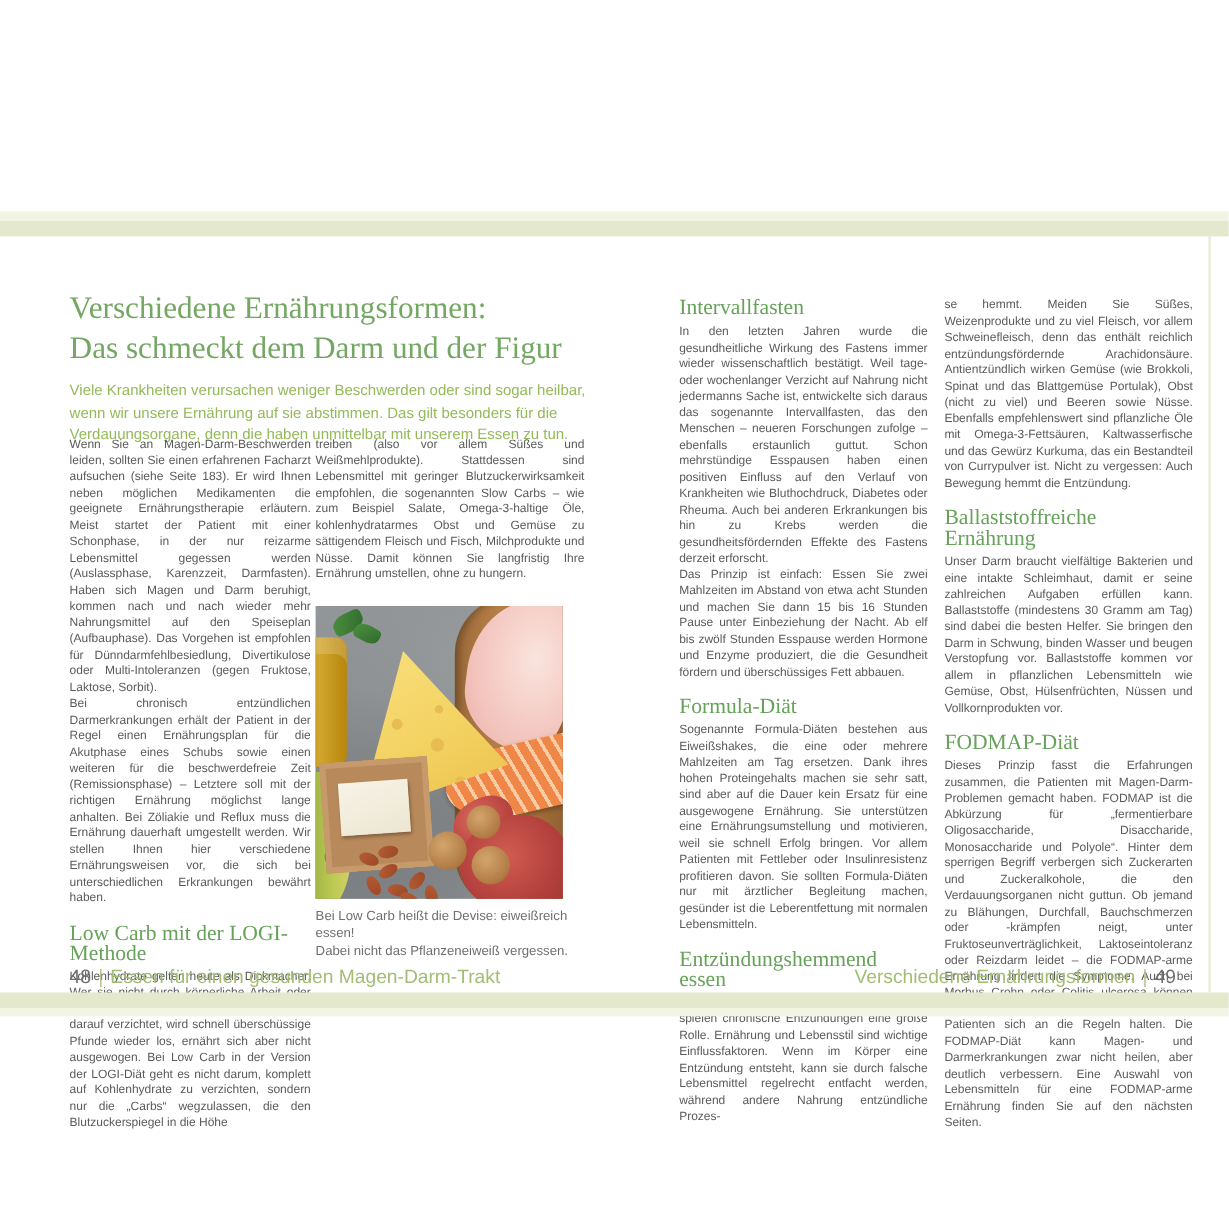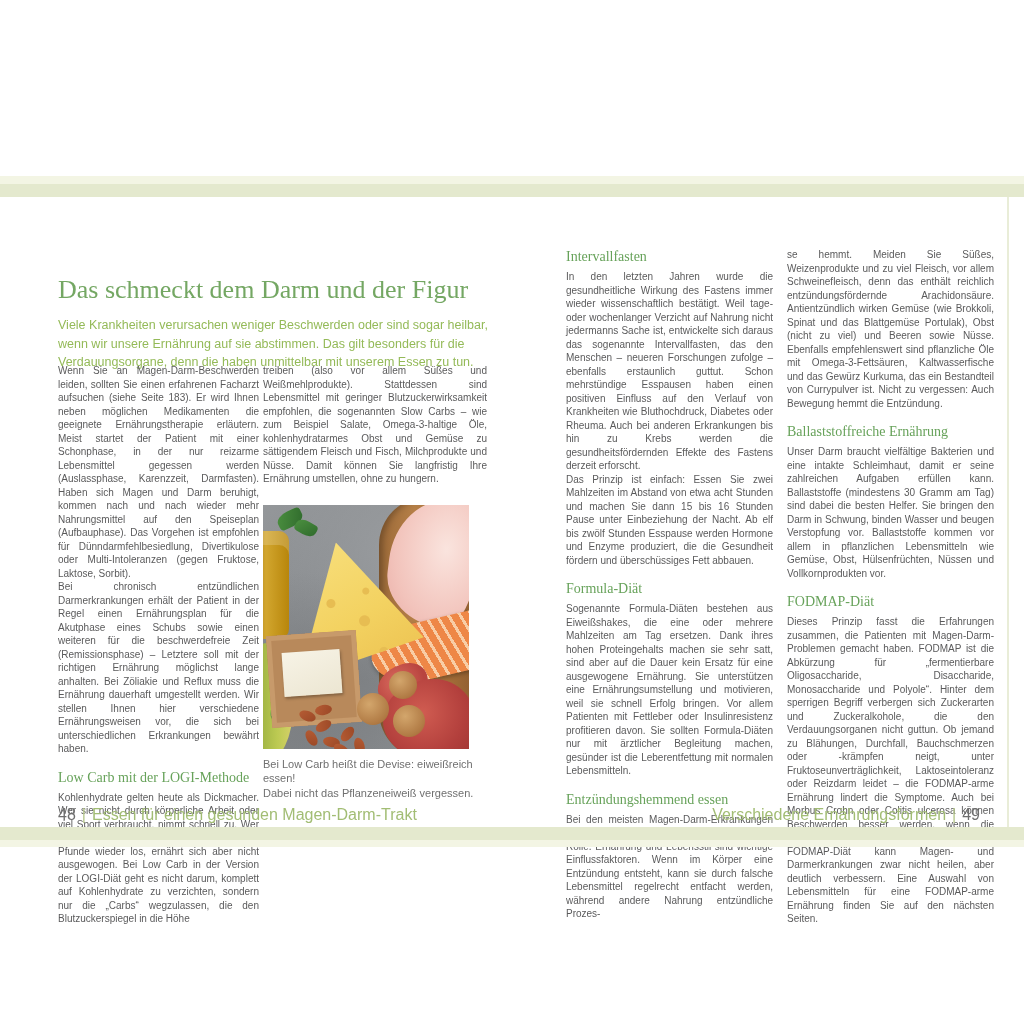--- a/index.html
+++ b/index.html
@@ -18,21 +18,21 @@
   .title{position:absolute;left:58px;top:240px;font-family:"Liberation Serif",serif;font-size:26px;line-height:33px;color:#74a763;font-weight:normal;margin:0;}
   .intro{position:absolute;left:58px;top:316px;width:455px;font-size:12.5px;line-height:18.5px;color:#94ba58;}
 
   .col{position:absolute;top:364px;font-size:10px;line-height:13.5px;color:#5a5a5b;text-align:justify;hyphens:auto;}
   .col p{margin:0;}
   .lcol1{left:58px;width:201px;}
   .lcol2{left:263px;width:224px;}
   .rcol1{left:566px;top:248px;width:207px;}
   .rcol2{left:772px;top:248px;width:207px;margin-left:15px;}
 
-  .subhead{font-family:"Liberation Serif",serif;font-size:14px;line-height:17px;color:#67a25a;margin:13px 0 5px 0 !important;font-weight:normal;text-align:left;}
+  .subhead{font-family:"Liberation Serif",serif;font-size:18px;line-height:17px;color:#67a25a;margin:13px 0 5px 0 !important;font-weight:normal;text-align:left;}
   .subhead.first{margin-top:0 !important;}
 
   .caption{margin-top:8px !important;font-size:11px;line-height:14.5px;color:#707070;text-align:left;}
 
   .footer{position:absolute;top:806px;font-size:16px;color:#a2bd74;}
   .footer-left{left:58px;}
   .footer-right{right:44px;text-align:center;}
   .pagenum{color:#6e6e6e;}
   .fsep{color:#b5c68b;padding:0 6px;}
 
@@ -75,21 +75,21 @@
 </style>
 </head>
 <body>
 
 <div class="canvas">
 
   <div class="band band-top-light"></div>
   <div class="band band-top"></div>
 
   <h1 class="title">
-    <br>
+    <span>Verschiedene Ernährungsformen:</span><br>
     <span>Das schmeckt dem Darm und der Figur</span>
   </h1>
 
   <div class="intro">Viele Krankheiten verursachen weniger Beschwerden oder sind sogar heilbar, wenn wir unsere Ernährung auf sie abstimmen. Das gilt besonders für die Verdauungsorgane, denn die haben unmittelbar mit unserem Essen zu tun.</div>
 
   <div class="col lcol1">
     <p>Wenn Sie an Magen-Darm-Beschwerden leiden, sollten Sie einen erfahrenen Facharzt aufsuchen (siehe Seite 183). Er wird Ihnen neben möglichen Medikamenten die geeignete Ernährungstherapie erläutern. Meist startet der Patient mit einer Schonphase, in der nur reizarme Lebensmittel gegessen werden (Auslassphase, Karenzzeit, Darmfasten). Haben sich Magen und Darm beruhigt, kommen nach und nach wieder mehr Nahrungsmittel auf den Speiseplan (Aufbauphase). Das Vorgehen ist empfohlen für Dünndarmfehlbesiedlung, Divertikulose oder Multi-Intoleranzen (gegen Fruktose, Laktose, Sorbit).</p>
     <p>Bei chronisch entzündlichen Darmerkrankungen erhält der Patient in der Regel einen Ernährungsplan für die Akutphase eines Schubs sowie einen weiteren für die beschwerdefreie Zeit (Remissionsphase) – Letztere soll mit der richtigen Ernährung möglichst lange anhalten. Bei Zöliakie und Reflux muss die Ernährung dauerhaft umgestellt werden. Wir stellen Ihnen hier verschiedene Ernährungsweisen vor, die sich bei unterschiedlichen Erkrankungen bewährt haben.</p>
     <p class="subhead">Low Carb mit der LOGI-Methode</p>
     <p>Kohlenhydrate gelten heute als Dickmacher. Wer sie nicht durch körperliche Arbeit oder viel Sport verbraucht, nimmt schnell zu. Wer darauf verzichtet, wird schnell überschüssige Pfunde wieder los, ernährt sich aber nicht ausgewogen. Bei Low Carb in der Version der LOGI-Diät geht es nicht darum, komplett auf Kohlenhydrate zu verzichten, sondern nur die „Carbs“ wegzulassen, die den Blutzuckerspiegel in die Höhe</p>

